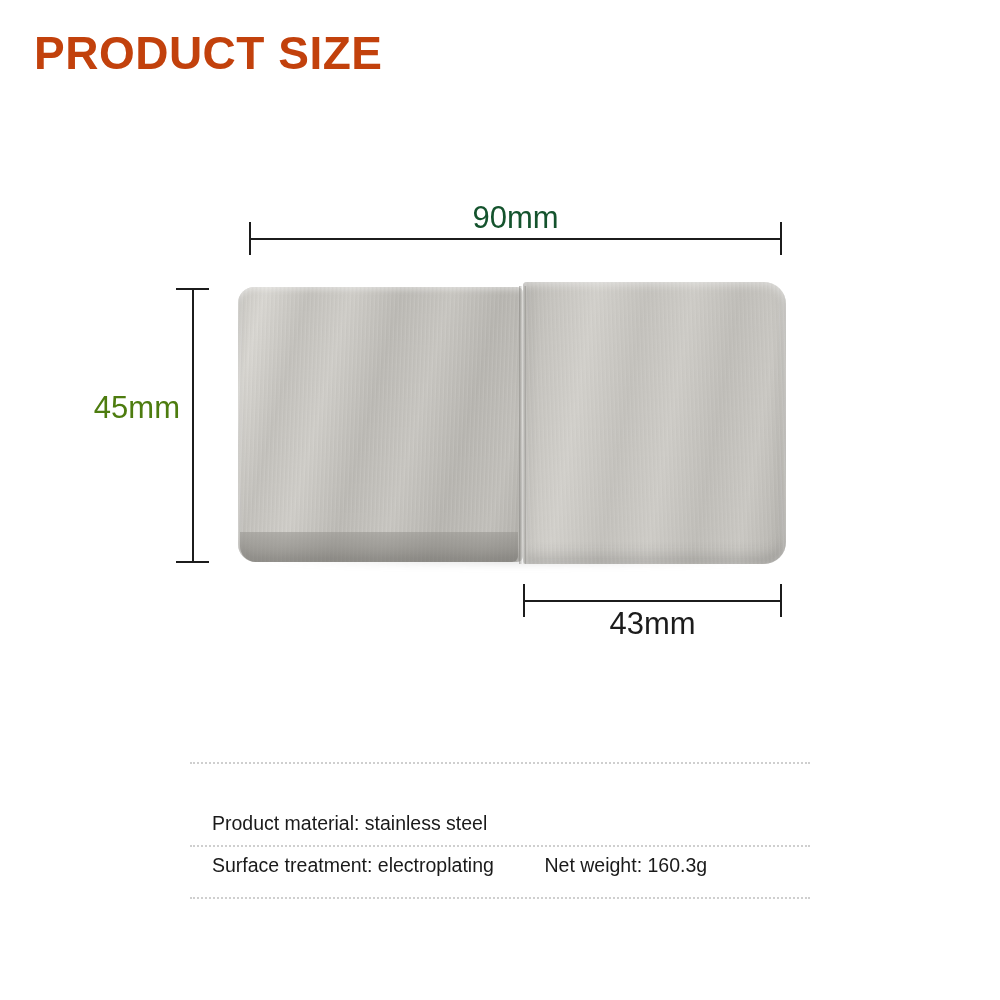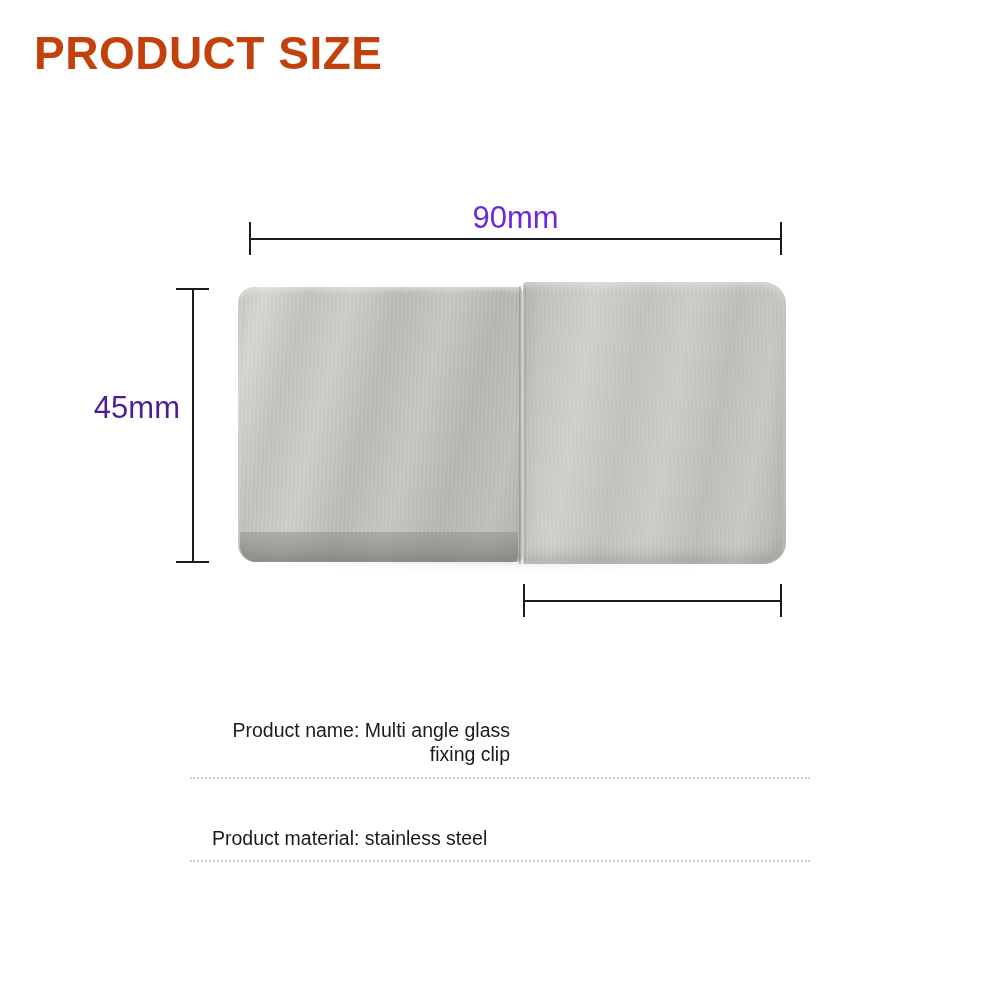--- a/index.html
+++ b/index.html
@@ -61,21 +61,21 @@
     height: 33px;
     background: #1c1c1c;
   }
   .dim-top-label {
     position: absolute;
     left: 249px;
     top: 200px;
     width: 533px;
     text-align: center;
     font-size: 31px;
-    color: #6d28d9;
+    color: #14532d;
   }
 
   
   .dim-left-line {
     position: absolute;
     left: 192px;
     top: 288px;
     width: 2px;
     height: 275px;
     background: #1c1c1c;
@@ -96,21 +96,21 @@
     height: 2px;
     background: #1c1c1c;
   }
   .dim-left-label {
     position: absolute;
     left: 60px;
     top: 390px;
     width: 120px;
     text-align: right;
     font-size: 31px;
-    color: #4c1d95;
+    color: #4d7c0f;
   }
 
   
   .dim-bottom-line {
     position: absolute;
     left: 523px;
     top: 600px;
     width: 259px;
     height: 2px;
     background: #1c1c1c;
@@ -299,30 +299,34 @@
   <div class="dim-top-label">90mm</div>
 
   <div class="dim-left-tick-top"></div>
   <div class="dim-left-tick-bottom"></div>
   <div class="dim-left-line"></div>
   <div class="dim-left-label">45mm</div>
 
   <div class="dim-bottom-tick-left"></div>
   <div class="dim-bottom-tick-right"></div>
   <div class="dim-bottom-line"></div>
+  <div class="dim-bottom-label">43mm</div>
 </div>
 
 <div class="specs">
 
   <div class="spec-row row-1">
-    <div class="spec-cell cell-a">Product name: Multi angle glass fixing clip</div>
   </div>
 
   <div class="spec-row row-2">
     <div class="spec-cell cell-a">Product material: stainless steel</div>
     <div class="spec-cell cell-b"></div>
   </div>
 
+  <div class="spec-row row-3">
+    <div class="spec-cell cell-a">Surface treatment: electroplating</div>
+    <div class="spec-cell cell-b">Net weight: 160.3g</div>
+  </div>
 
   <div class="spec-spacer"></div>
 
 
 </div>
 
 </body></html>

